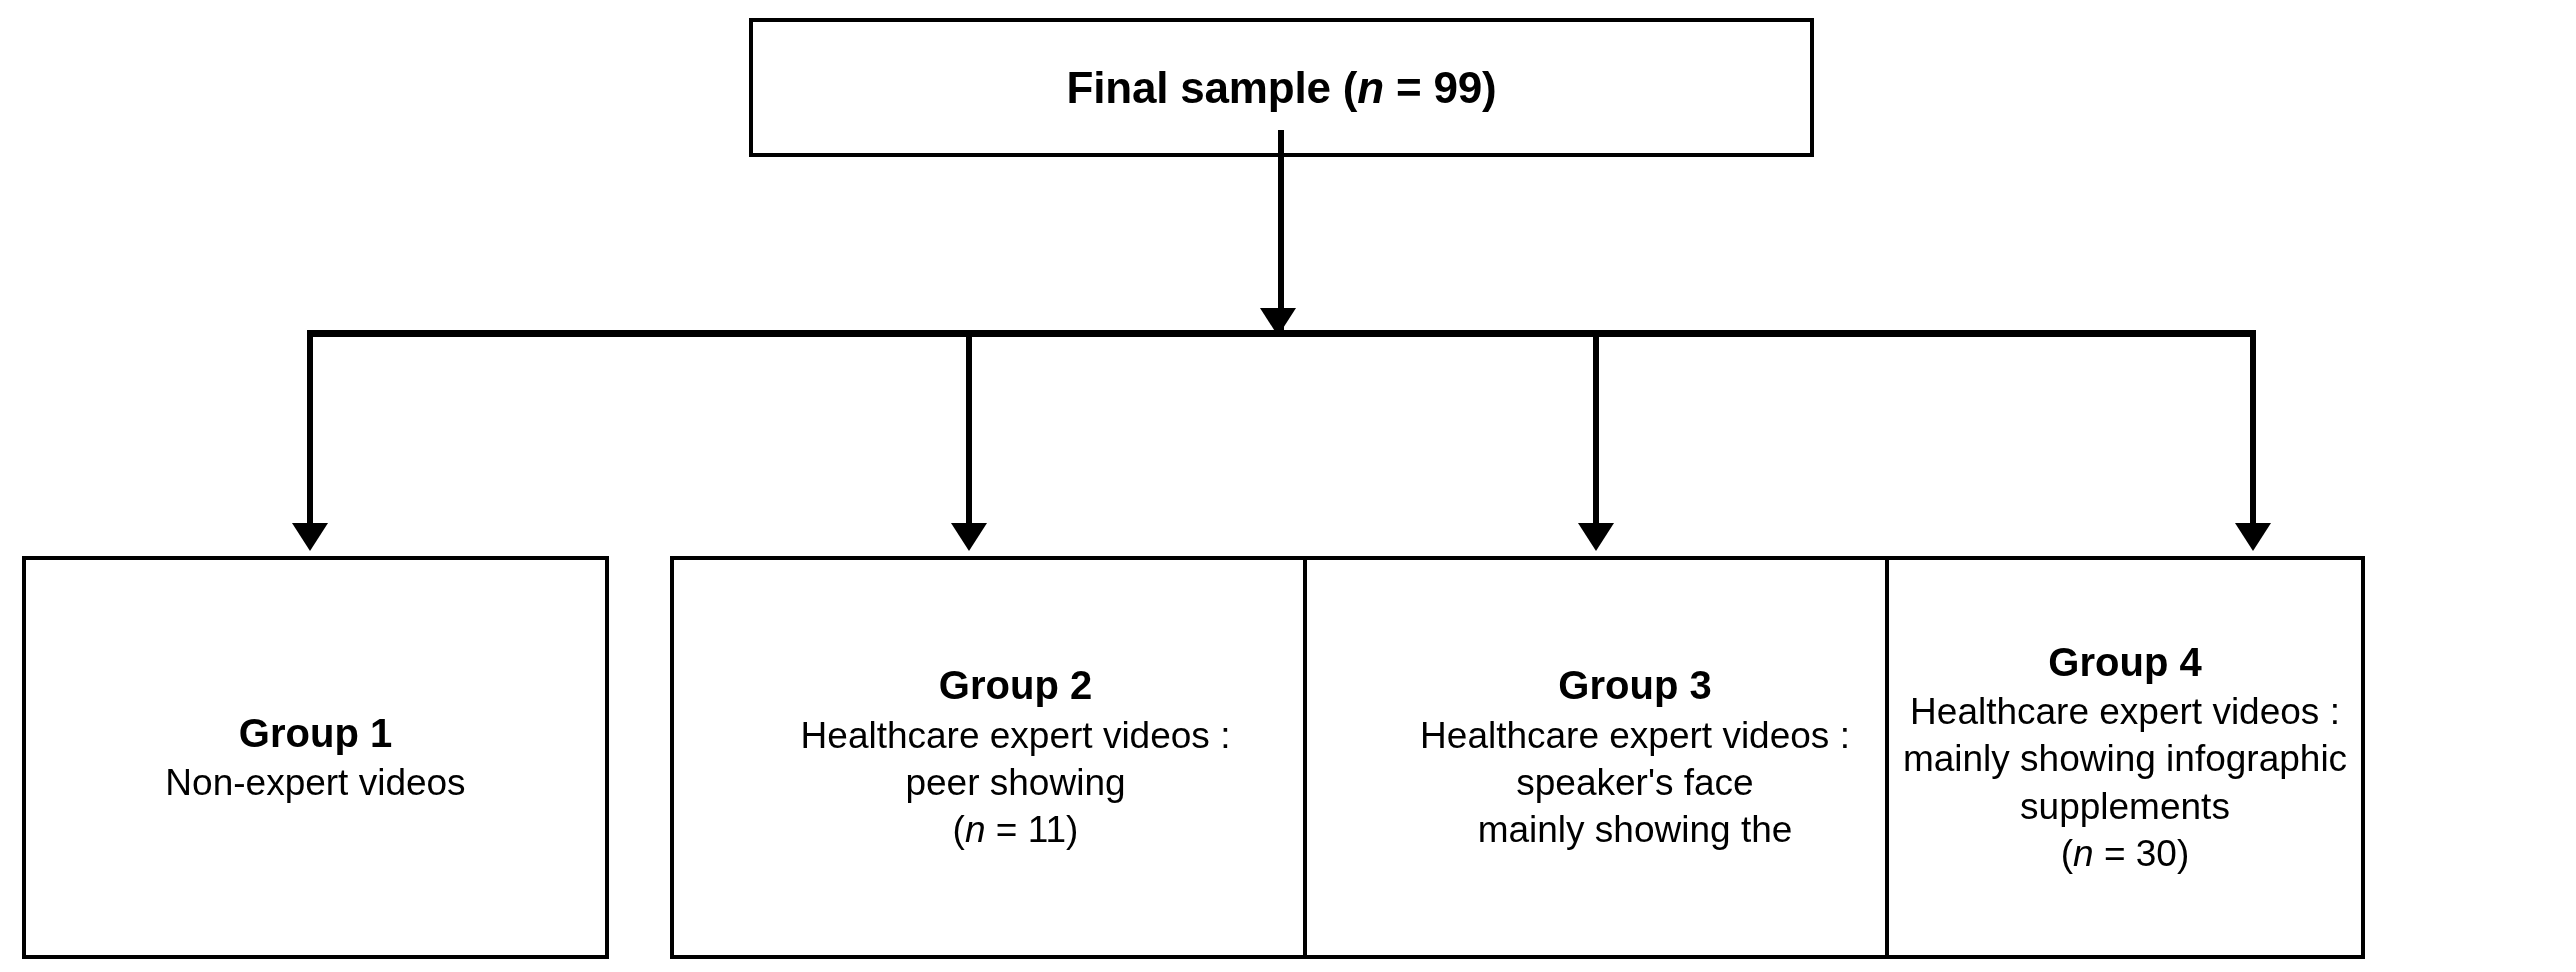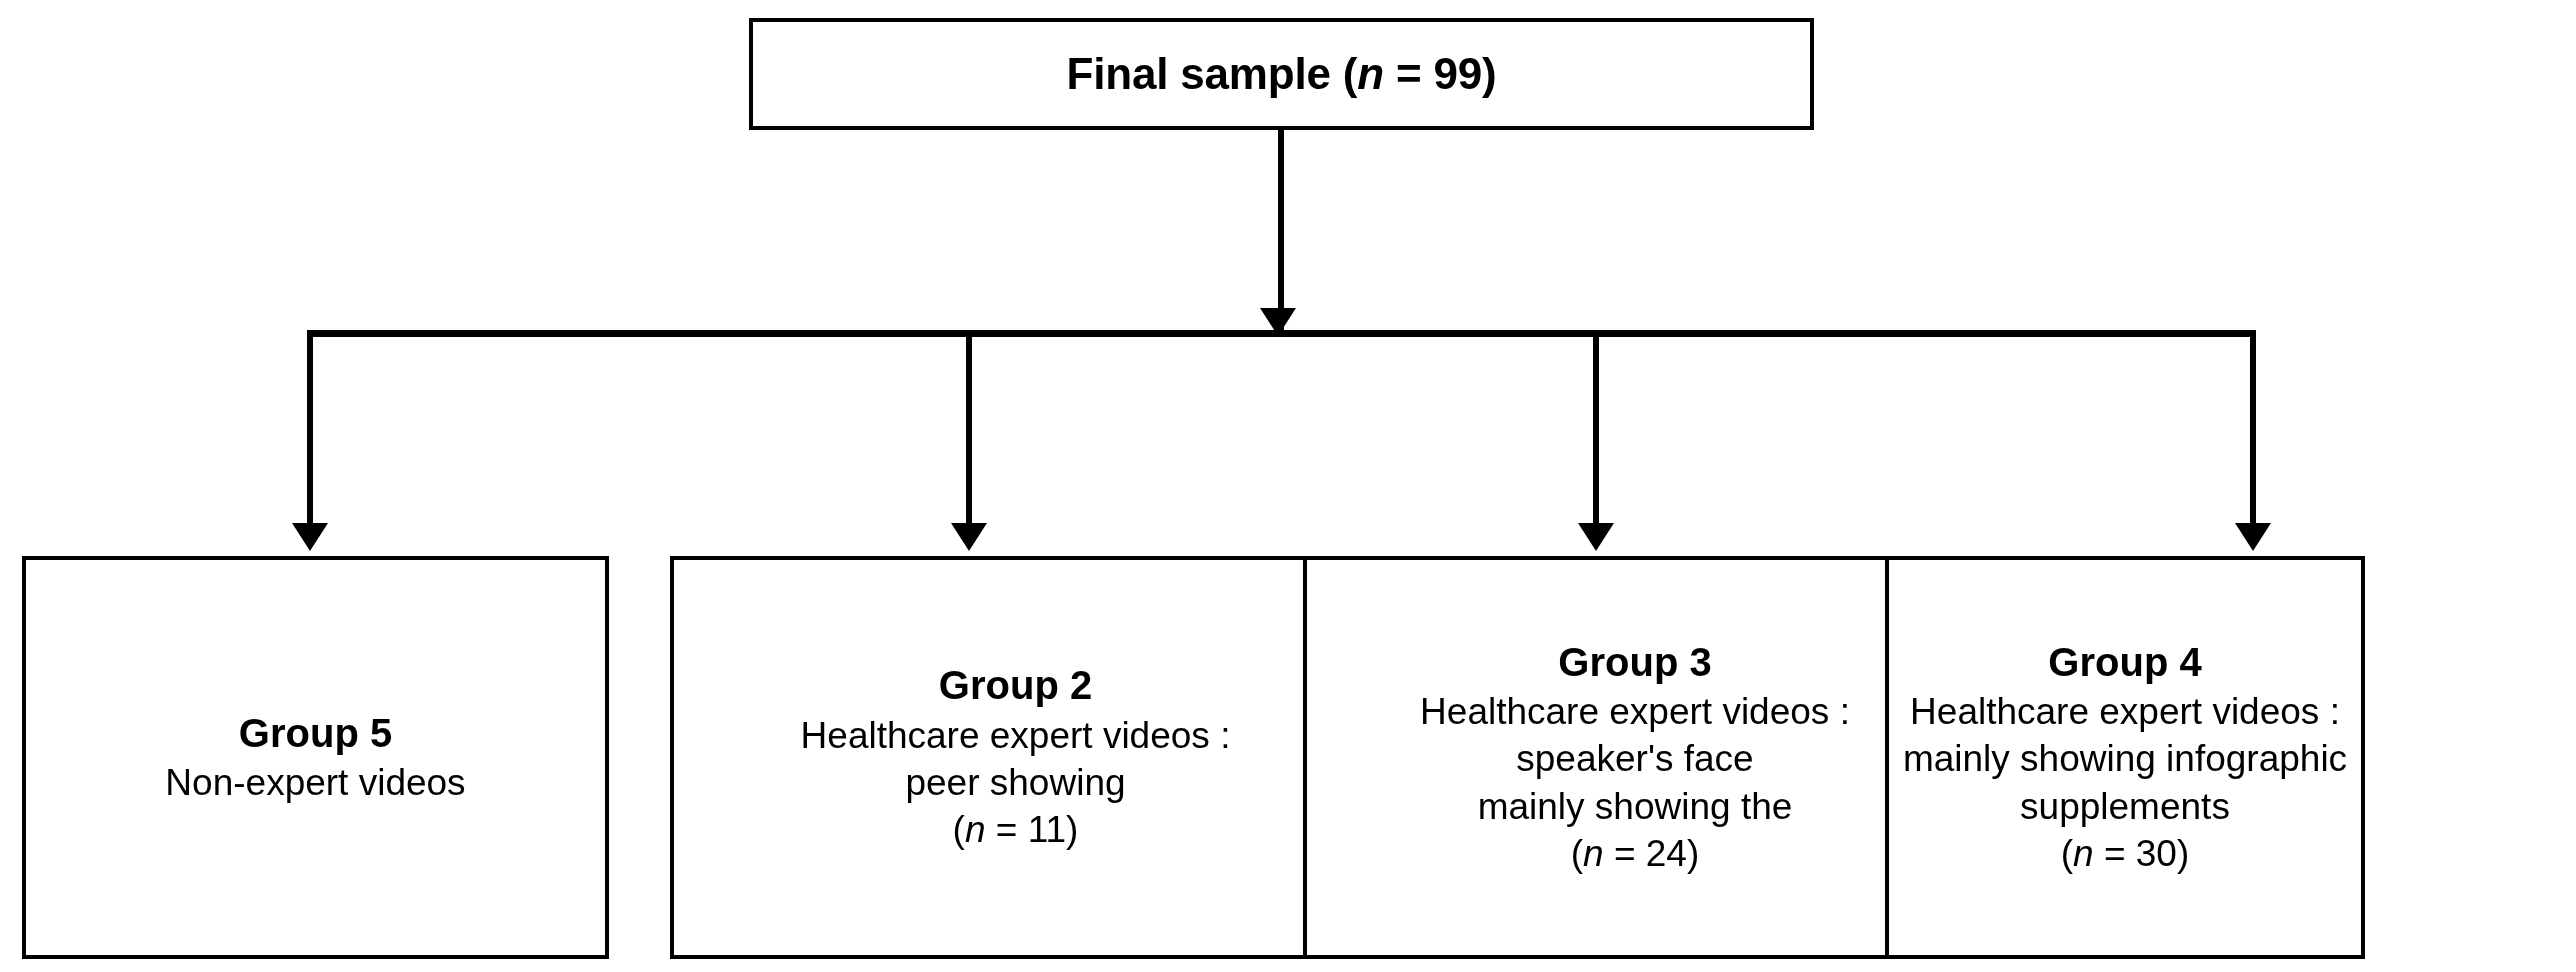--- a/index.html
+++ b/index.html
@@ -30,21 +30,21 @@
     align-items: center;
     justify-content: center;
     text-align: center;
     padding: 6.3px 11px;
   }
 
   #root-box {
     left: 749px;
     top: 18px;
     width: 1065px;
-    height: 112px;
+    height: 139px;
   }
 
   .root-title {
     font-size: 44px;
     font-weight: bold;
     line-height: 1.12;
     letter-spacing: -0.2px;
     white-space: nowrap;
   }
   .root-title .ital { font-style: italic; font-weight: bold; }
@@ -124,42 +124,41 @@
   <div class="conn v-line" id="drop-line-1"></div>
   <div class="arrow-head" id="drop-arrow-1"></div>
   <div class="conn v-line" id="drop-line-2"></div>
   <div class="arrow-head" id="drop-arrow-2"></div>
   <div class="conn v-line" id="drop-line-3"></div>
   <div class="arrow-head" id="drop-arrow-3"></div>
   <div class="conn v-line" id="drop-line-4"></div>
   <div class="arrow-head" id="drop-arrow-4"></div>
 
   <div class="node-box group-box" id="group-box-1">
-    <div class="group-title">Group 5</div>
+    <div class="group-title">Group 1</div>
     <div class="group-lines">
       <div class="line">Non-expert videos</div>
     </div>
   </div>
 
   <div class="node-box group-box" id="group-box-2">
     <div class="group-title">Group 2</div>
     <div class="group-lines">
       <div class="line">Healthcare expert videos :</div>
       <div class="line">peer showing</div>
       <div class="line"><span>(</span><span class="ital">n</span><span> = </span><span>11</span><span>)</span></div>
     </div>
   </div>
 
   <div class="node-box group-box" id="group-box-3">
     <div class="group-title">Group 3</div>
     <div class="group-lines">
       <div class="line">Healthcare expert videos :</div>
       <div class="line">speaker's face</div>
       <div class="line">mainly showing the</div>
-      <div class="line"><span>(</span><span class="ital">n</span><span> = </span><span>24</span><span>)</span></div>
     </div>
   </div>
 
   <div class="node-box group-box" id="group-box-4">
     <div class="group-title">Group 4</div>
     <div class="group-lines">
       <div class="line">Healthcare expert videos :</div>
       <div class="line">mainly showing infographic</div>
       <div class="line">supplements</div>
       <div class="line"><span>(</span><span class="ital">n</span><span> = </span><span>30</span><span>)</span></div>

